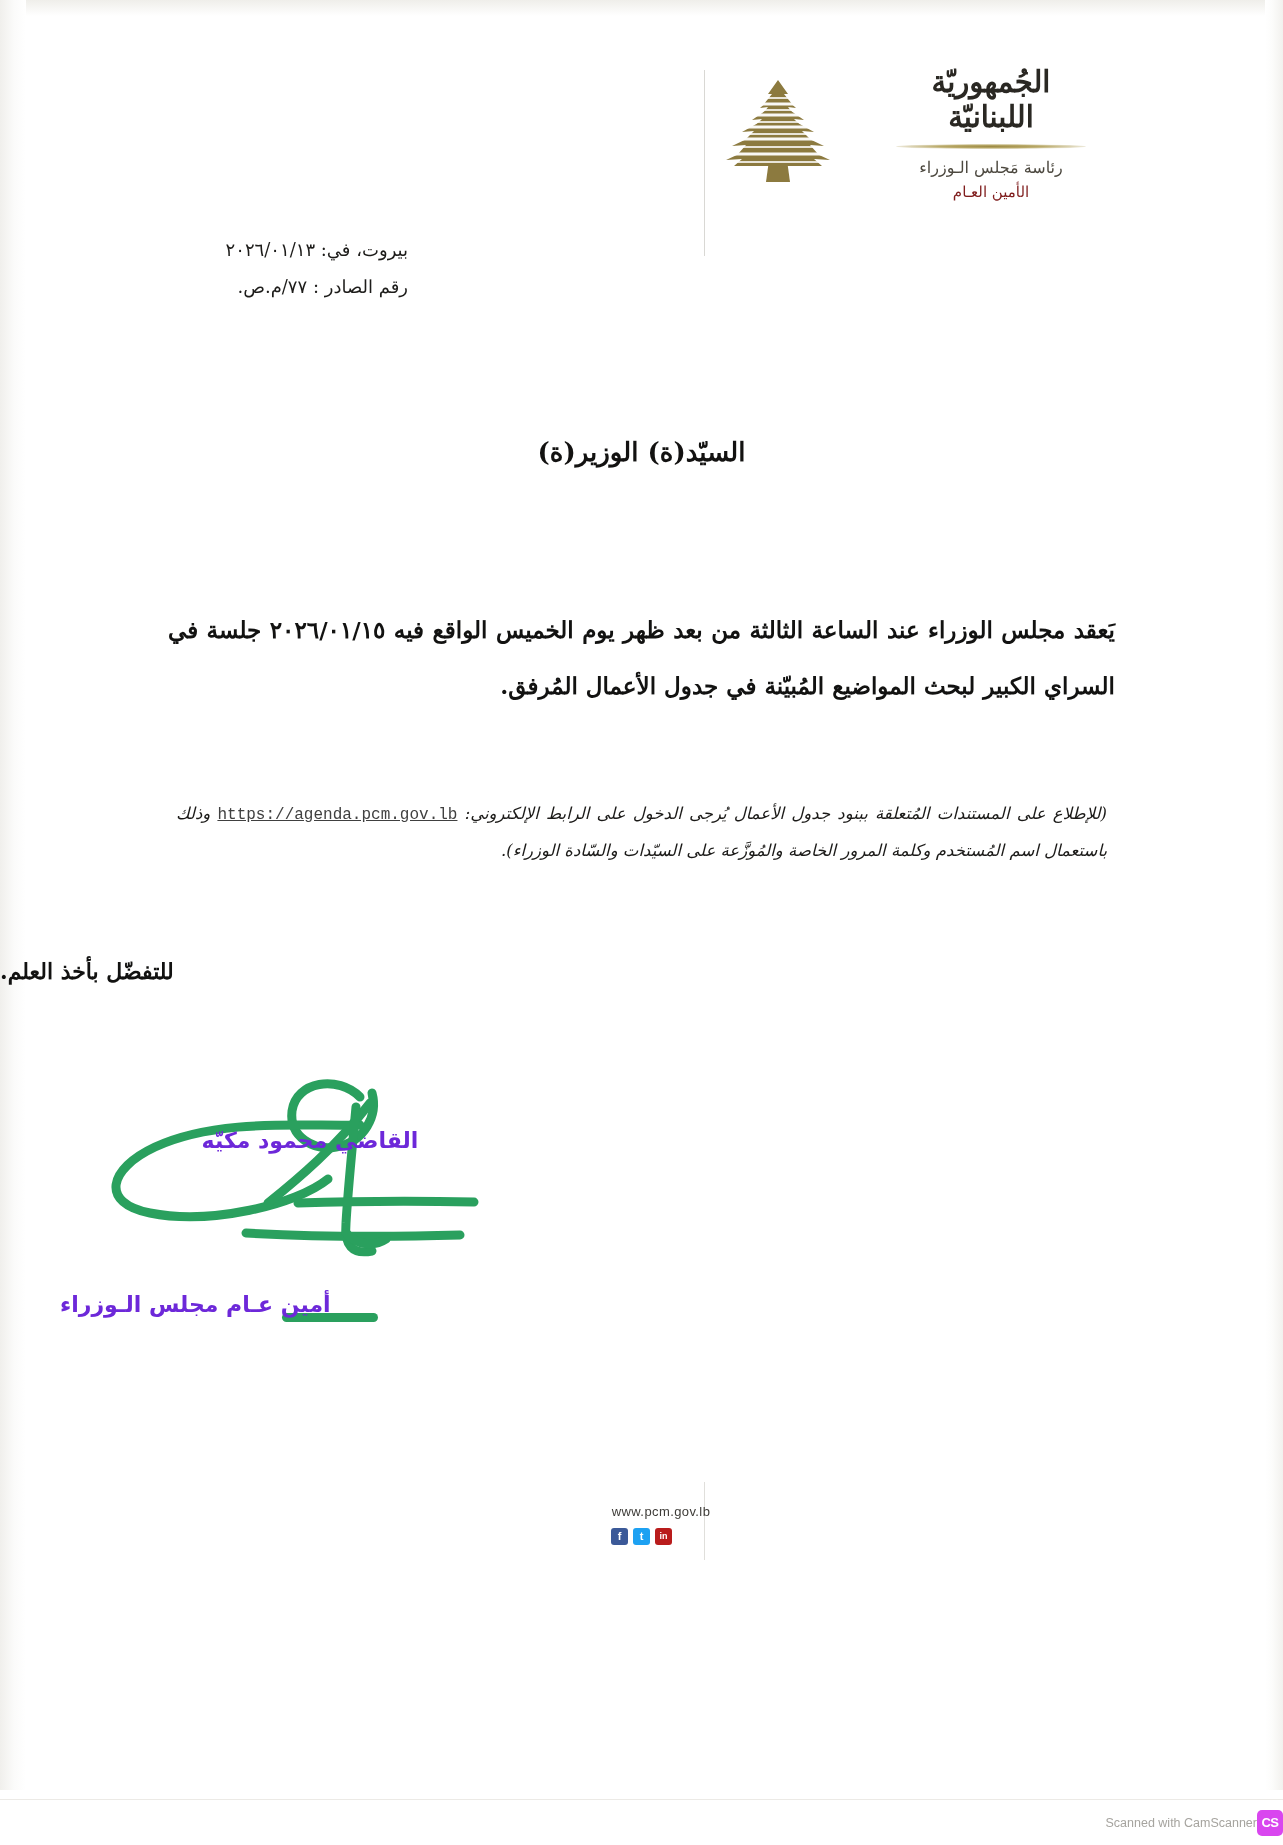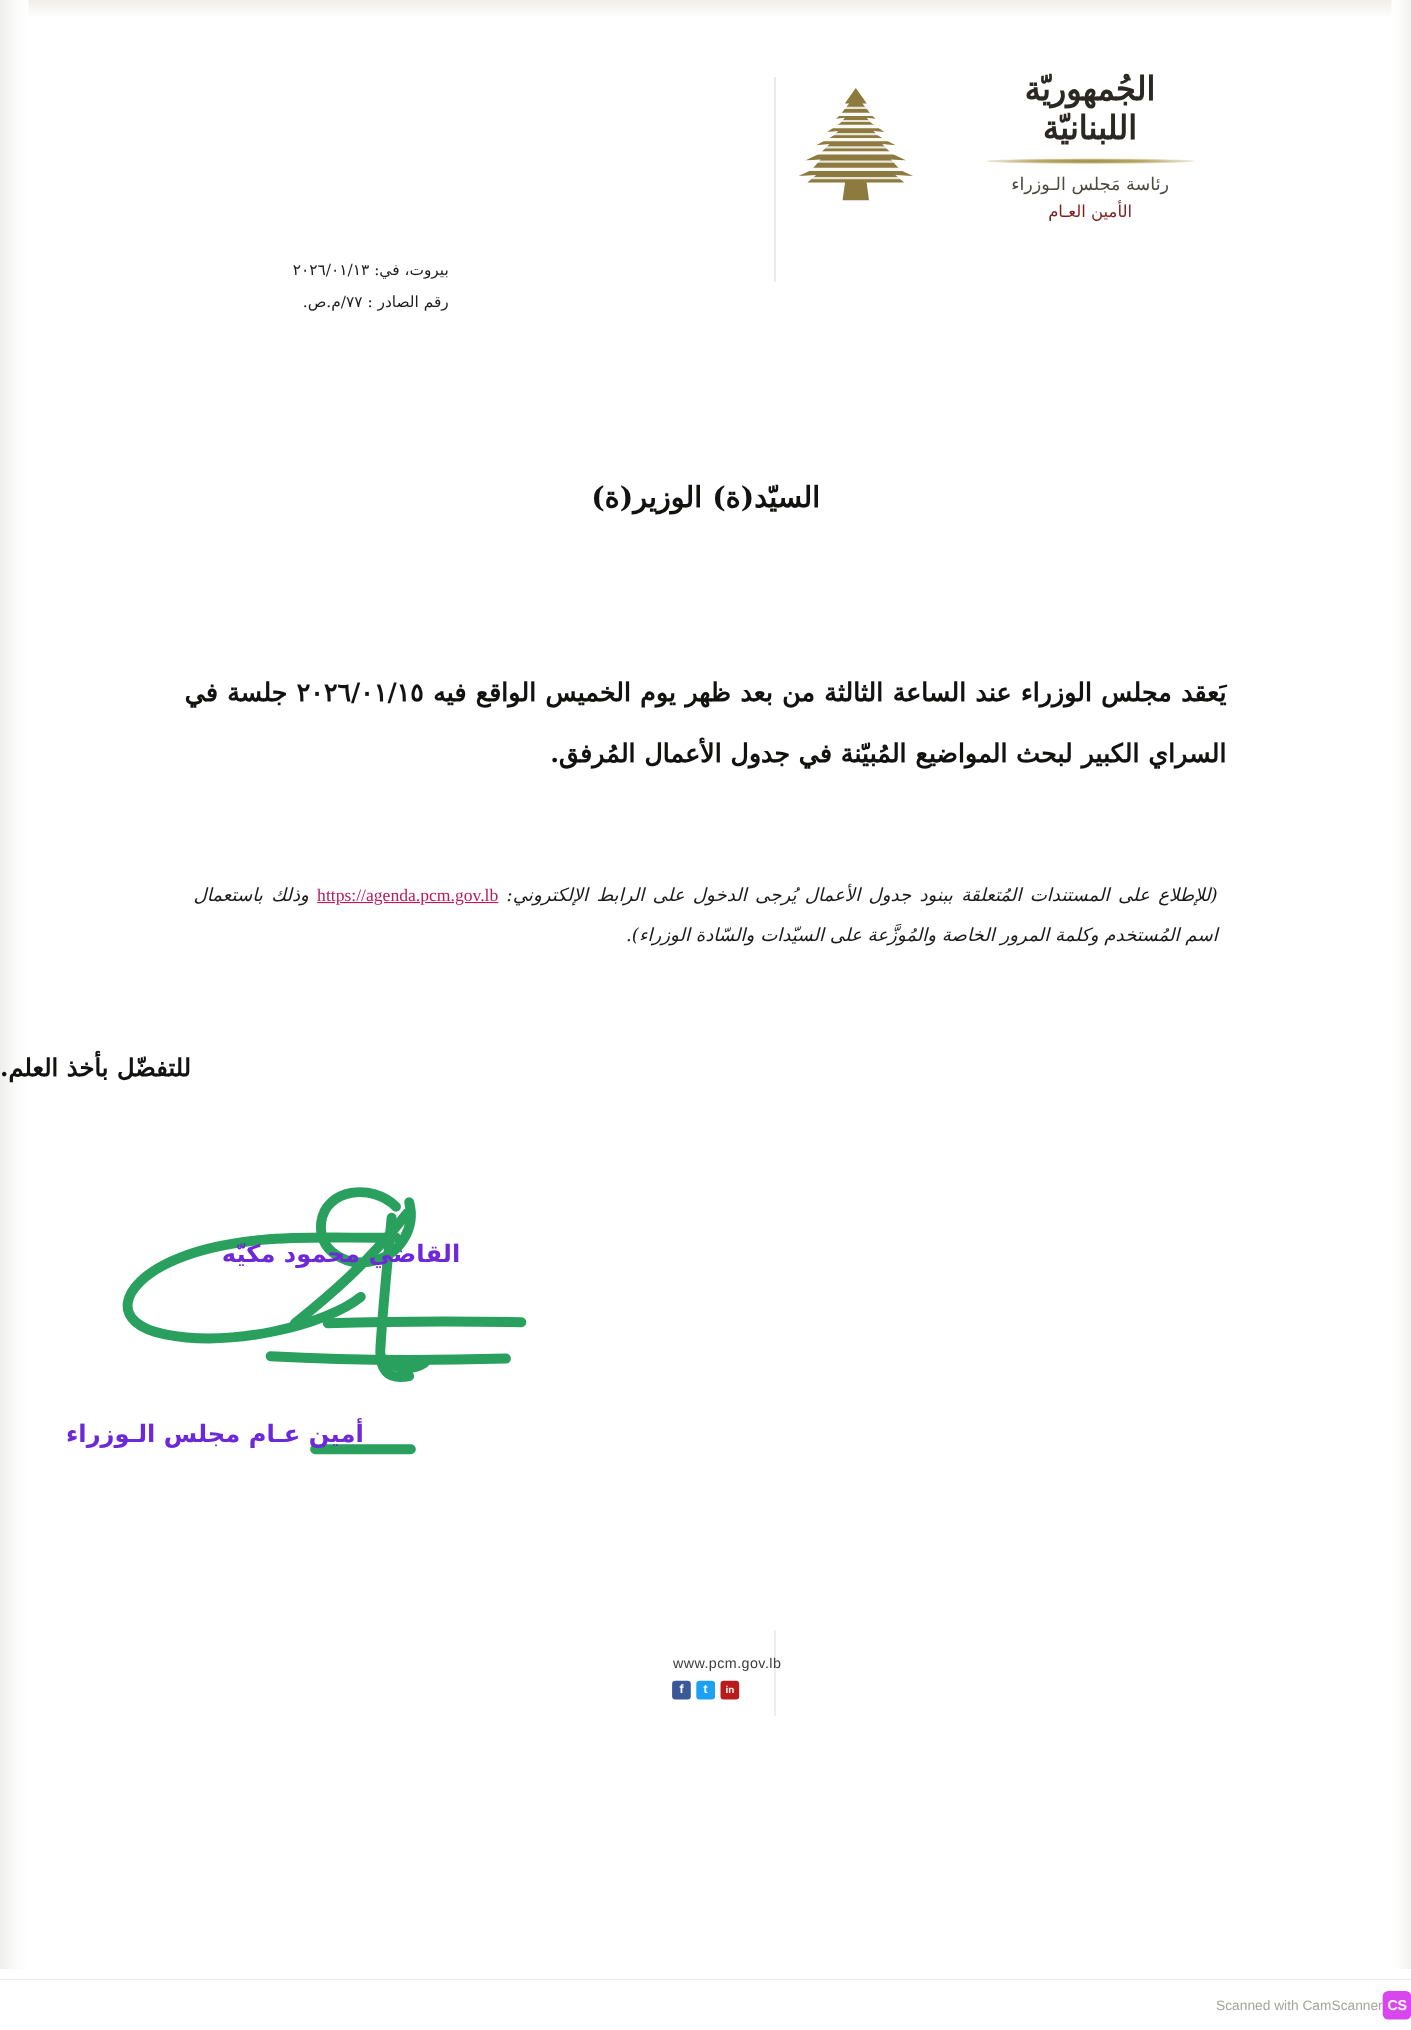--- a/index.html
+++ b/index.html
@@ -115,21 +115,21 @@
   .meta-block {
     position: absolute;
     top: 232px;
     left: 108px;
     width: 300px;
     text-align: right;
     direction: rtl;
   }
   .meta-line {
     font-family: "DejaVu Serif", "Liberation Serif", serif;
-    font-size: 14px;
+    font-size: 18px;
     color: #1d1c1a;
     line-height: 2.05;
     white-space: nowrap;
   }
 
   
   .addressee {
     position: absolute;
     top: 437px;
     right: 0;
@@ -168,24 +168,24 @@
     direction: rtl;
     text-align: justify;
     text-align-last: right;
     font-family: "DejaVu Serif", "Liberation Serif", serif;
     font-style: italic;
     font-size: 16.5px;
     line-height: 2.2;
     color: #1b1a18;
   }
   .note-link {
-    color: #be185d;
+    color: #404040;
     text-decoration: underline;
     font-style: normal;
-    font-family: Liberation Serif, serif;
+    font-family: Liberation Mono, monospace;
     font-size: 16px;
     direction: ltr;
     unicode-bidi: embed;
     white-space: nowrap;
   }
 
   
   .closing {
     position: absolute;
     top: 958px;

